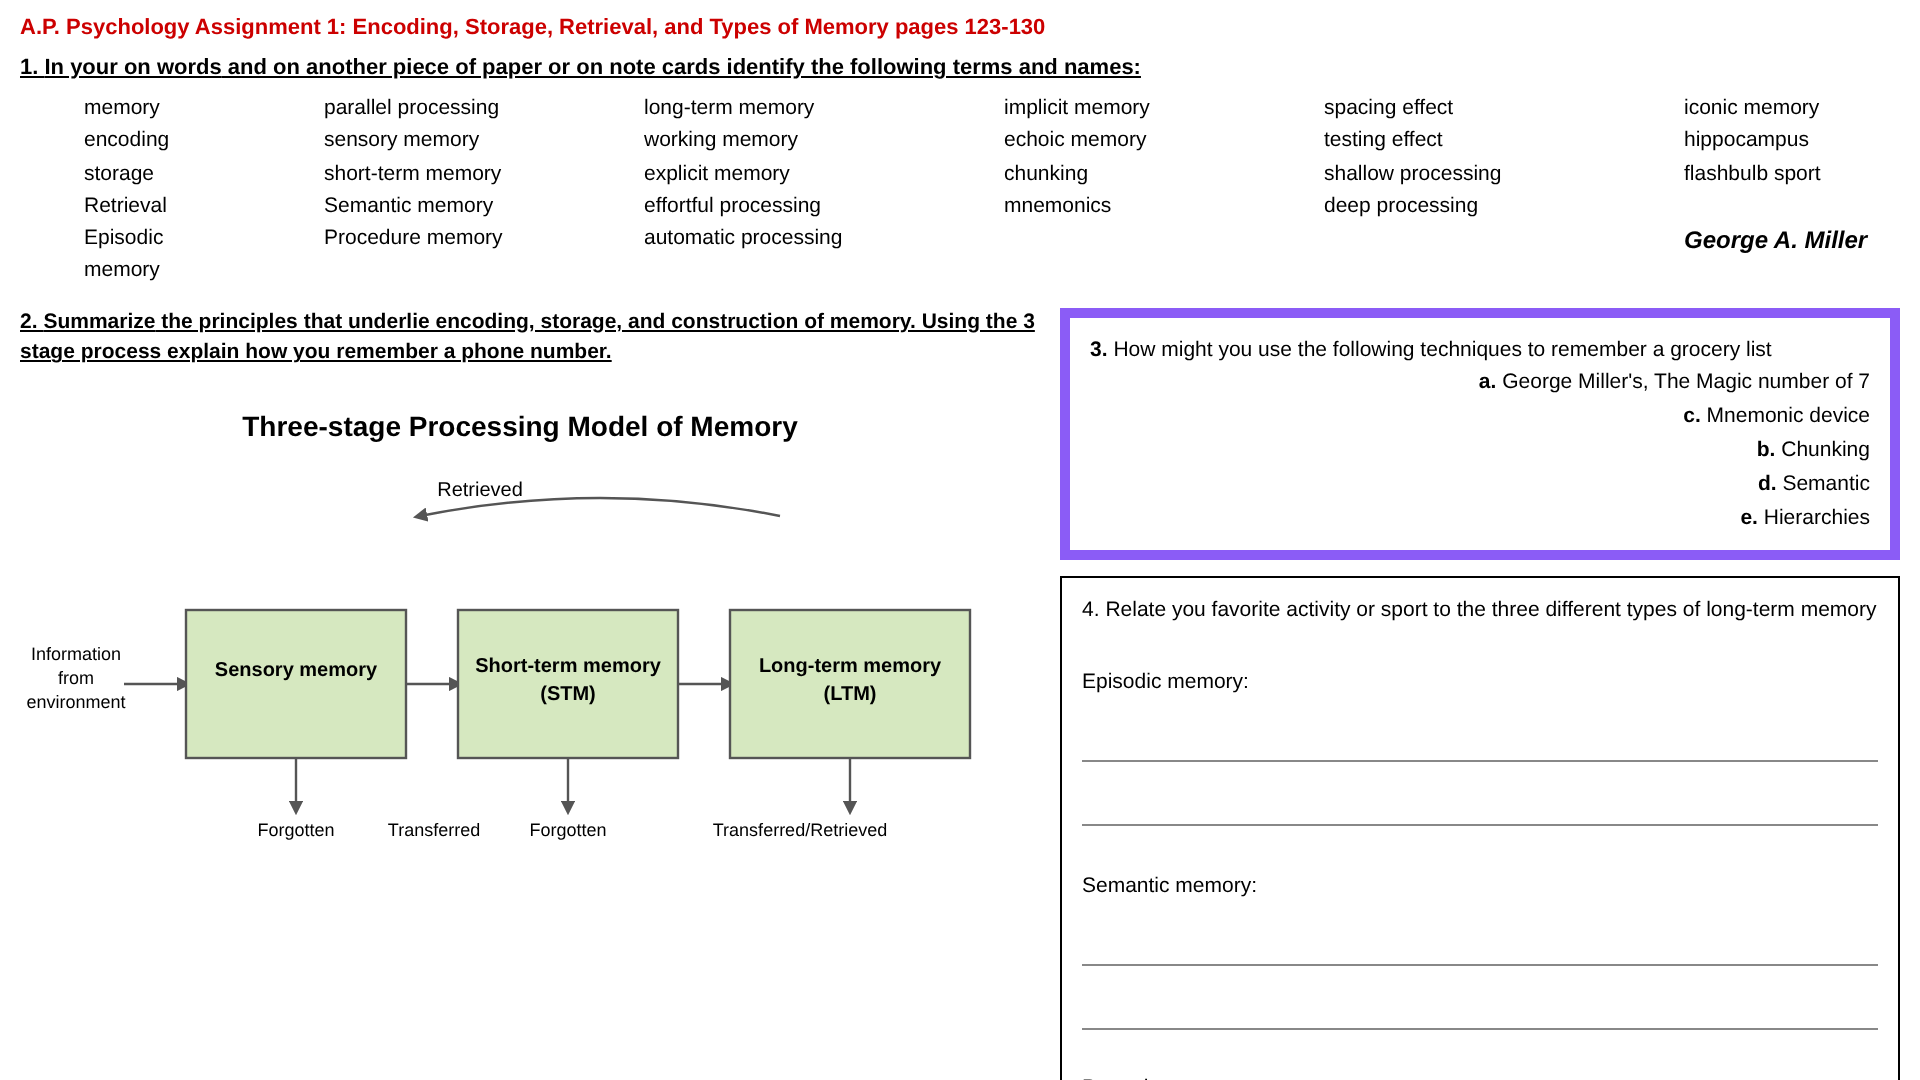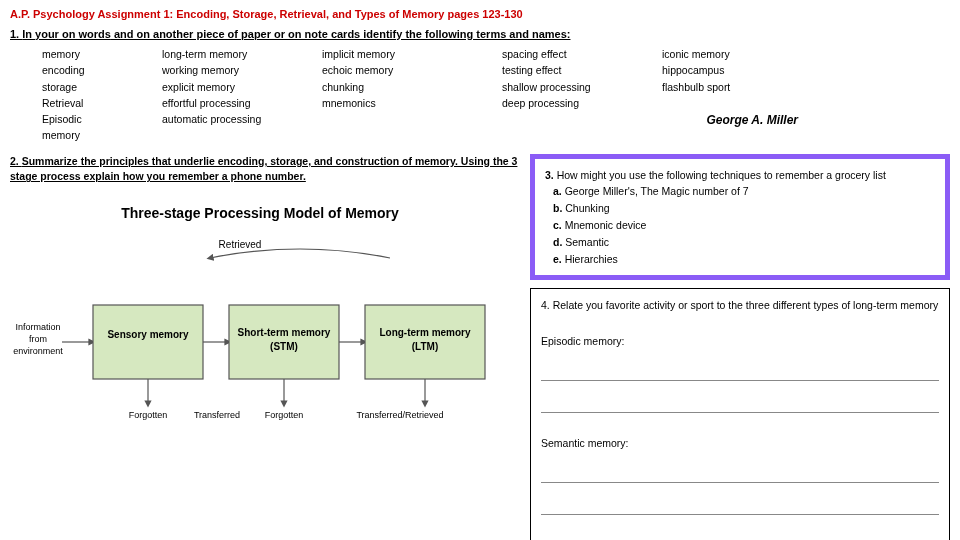--- a/index.html
+++ b/index.html
@@ -33,21 +33,21 @@
       margin-bottom: 10px;
       font-size: 10.5px;
       line-height: 1.55;
     }
     .terms-col { padding-right: 8px; margin-left: 32px; }
     .george-miller {
       font-style: italic;
       font-size: 12px;
       font-weight: bold;
       color: #000;
-      text-align: right;
+      text-align: left;
       padding-right: 4px;
     }
     .main-content {
       display: flex;
       gap: 10px;
       margin-top: 6px;
     }
     .left-panel {
       width: 510px;
       flex-shrink: 0;
@@ -89,20 +89,21 @@
       padding: 8px 10px;
       font-size: 10.5px;
       line-height: 1.6;
     }
     .question-box .q-num {
       font-weight: bold;
     }
     .question-box ul {
       list-style: none;
       padding-left: 8px;
+      text-align: right;
     }
     .question-box ul li {
       line-height: 1.6;
     }
     .question-box-large {
       border: 1px solid #000;
       padding: 8px 10px;
       font-size: 10.5px;
       line-height: 1.7;
       flex: 1;
@@ -125,20 +126,27 @@
 <div class="terms-grid">
 
   <div class="terms-col">
     <div>memory</div>
     <div>encoding</div>
     <div>storage</div>
     <div>Retrieval</div>
     <div>Episodic memory</div>
   </div>
 
+  <div class="terms-col">
+    <div>parallel processing</div>
+    <div>sensory memory</div>
+    <div>short-term memory</div>
+    <div>Semantic memory</div>
+    <div>Procedure memory</div>
+  </div>
 
   <div class="terms-col">
     <div>long-term memory</div>
     <div>working memory</div>
     <div>explicit memory</div>
     <div>effortful processing</div>
     <div>automatic processing</div>
   </div>
 
   <div class="terms-col">
@@ -225,22 +233,22 @@
 
   <div class="right-panel">
 
     <div class="question-box">
       <div>
         <span class="q-num">3.</span>
         <span>How might you use the following techniques to remember a grocery list</span>
       </div>
       <ul>
         <li><strong>a.</strong>&nbsp;<span>George Miller's, The Magic number of 7</span></li>
+        <li><strong>c.</strong>&nbsp;<span>Mnemonic device</span></li>
         <li><strong>b.</strong>&nbsp;<span>Chunking</span></li>
-        <li><strong>c.</strong>&nbsp;<span>Mnemonic device</span></li>
         <li><strong>d.</strong>&nbsp;<span>Semantic</span></li>
         <li><strong>e.</strong>&nbsp;<span>Hierarchies</span></li>
       </ul>
     </div>
 
     <div class="question-box-large">
       <div>
         <span class="q-num">4.</span>
         <span>Relate you favorite activity or sport to the three different types of long-term memory</span>
       </div>

